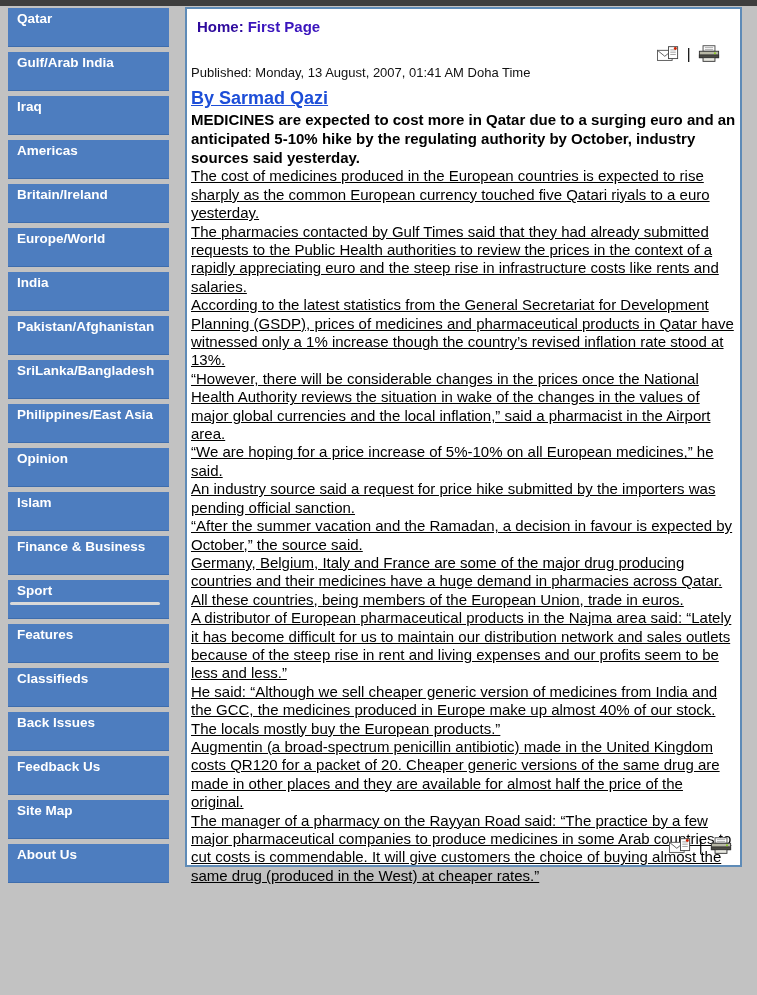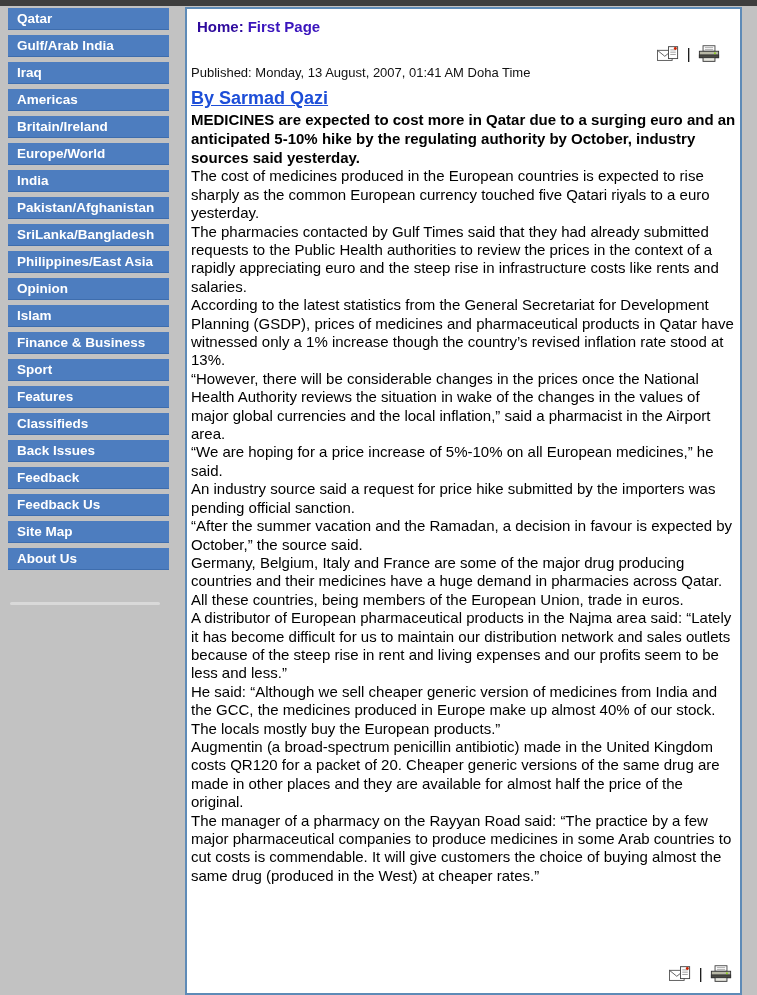--- a/index.html
+++ b/index.html
@@ -7,34 +7,34 @@
     width:757px;height:995px;overflow:hidden;position:relative;
     background:#c2c2c2;
     font-family:"Liberation Sans",sans-serif;
   }
   
   .top-strip{position:absolute;left:0;top:0;width:757px;height:6px;background:#3e3e3e;}
 
   
   .sidebar{position:absolute;left:0;top:8px;width:180px;}
   .nav-btn{
-    width:161px;height:22px;margin:0 0 5px 8px;
+    width:161px;height:39px;margin:0 0 5px 8px;
     background:#4d7dbf;border-bottom:1px solid #3e6dad;
     color:#ffffff;font-weight:bold;font-size:13.5px;line-height:22px;
     padding-left:9px;box-sizing:border-box;white-space:nowrap;overflow:hidden;
     cursor:pointer;
   }
   .sidebar-divider{
     width:150px;height:3px;margin:12px 0 0 10px;
     background:#d9d9d9;border-radius:2px;
   }
 
   
   .panel{
-    position:absolute;left:185px;top:7px;width:557px;height:988px;
+    position:absolute;left:185px;top:7px;width:557px;height:860px;
     box-sizing:border-box;background:#ffffff;border:2px solid #5e8bb7;
     padding:7px 2px 0 4px;
   }
   .breadcrumb{font-size:15px;font-weight:bold;padding:2px 0 0 6px;}
   .crumb-home{color:#2f0b9d;cursor:pointer;}
   .crumb-current{color:#3a14bd;cursor:pointer;margin-left:4px;}
 
   .icon-row{height:20px;text-align:right;padding-right:18px;margin-top:10px;}
   .icon-row .sep{color:#000;font-size:15px;vertical-align:top;margin:0 3px;}
   .icon-btn{display:inline-block;vertical-align:top;cursor:pointer;}
@@ -45,21 +45,21 @@
   }
   .published{font-size:13px;color:#111;line-height:16px;margin:0 0 6px 0;}
   .byline{
     font-size:18px;font-weight:bold;color:#1d4ed8;
     text-decoration:underline;line-height:18px;margin:2px 0 4px 0;cursor:pointer;
     display:inline-block;
   }
   .lead{
     font-size:15px;font-weight:bold;color:#000000;line-height:18.8px;margin:0;
   }
-  .body-text p{margin:0;font-size:15px;color:#000;line-height:18.4px;}
+  .body-text p{margin:0;font-size:15px;color:#000;line-height:18.4px;text-decoration:underline;}
 
   .bottom-icons{position:absolute;right:8px;bottom:6px;}
   .bottom-icons .sep{color:#000;font-size:15px;vertical-align:top;margin:0 3px;}
 </style>
 </head>
 <body>
 
 <div class="top-strip"></div>
 
 <div class="sidebar">
@@ -91,21 +91,20 @@
     <div class="nav-btn">Finance &amp; Business</div>
 
     <div class="nav-btn">Sport</div>
 
     <div class="nav-btn">Features</div>
 
     <div class="nav-btn">Classifieds</div>
 
     <div class="nav-btn">Back Issues</div>
 
-    <div class="nav-btn">Feedback</div>
 
     <div class="nav-btn">Feedback Us</div>
 
     <div class="nav-btn">Site Map</div>
 
     <div class="nav-btn">About Us</div>
   </div>
 <div class="sidebar-divider" style="position:absolute;left:0;top:590px;"></div>
 
 <div class="panel">

